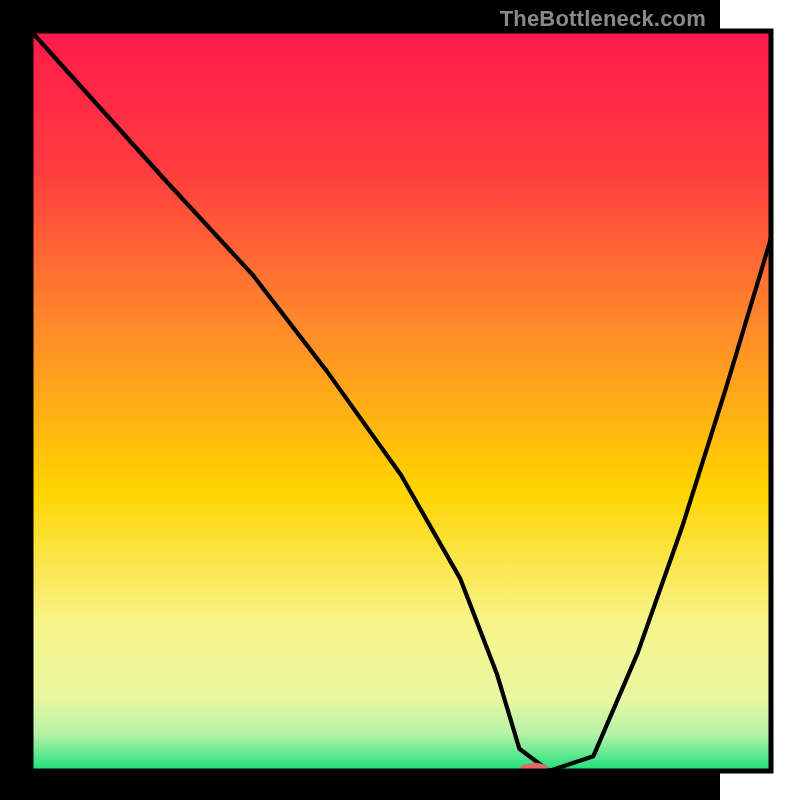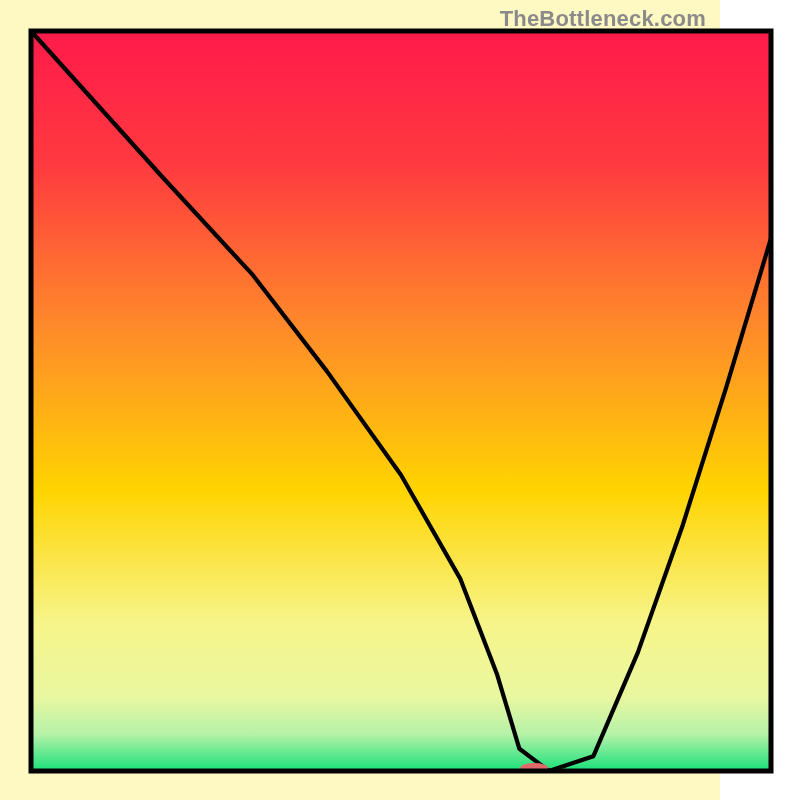--- a/index.html
+++ b/index.html
@@ -7,21 +7,21 @@
     padding: 0;
     width: 800px;
     height: 800px;
     overflow: hidden;
     font-family: Arial, Helvetica, sans-serif;
   }
   .frame {
     position: relative;
     width: 720px;
     height: 800px;
-    background: #fef9c3;
+    background: #000000;
     box-sizing: border-box;
   }
   .watermark {
     position: absolute;
     top: 6px;
     right: 14px;
     font-size: 22px;
     font-weight: 600;
     color: #8a8a8a;
     letter-spacing: 0.2px;

